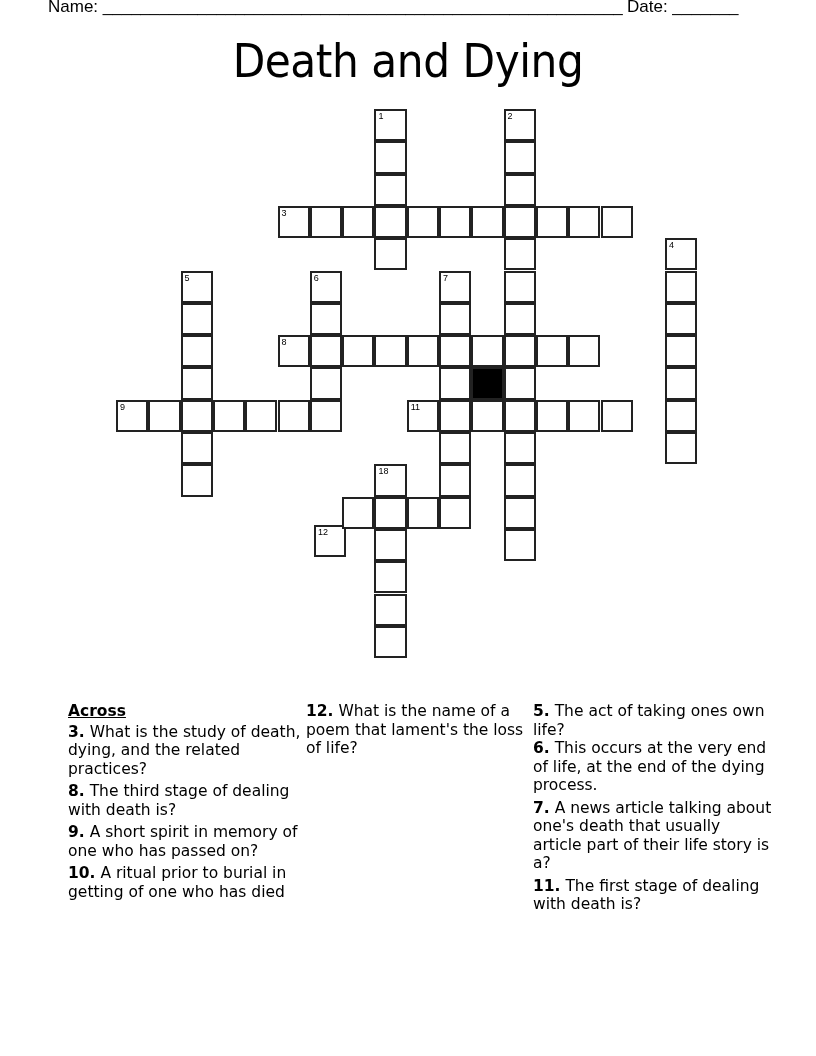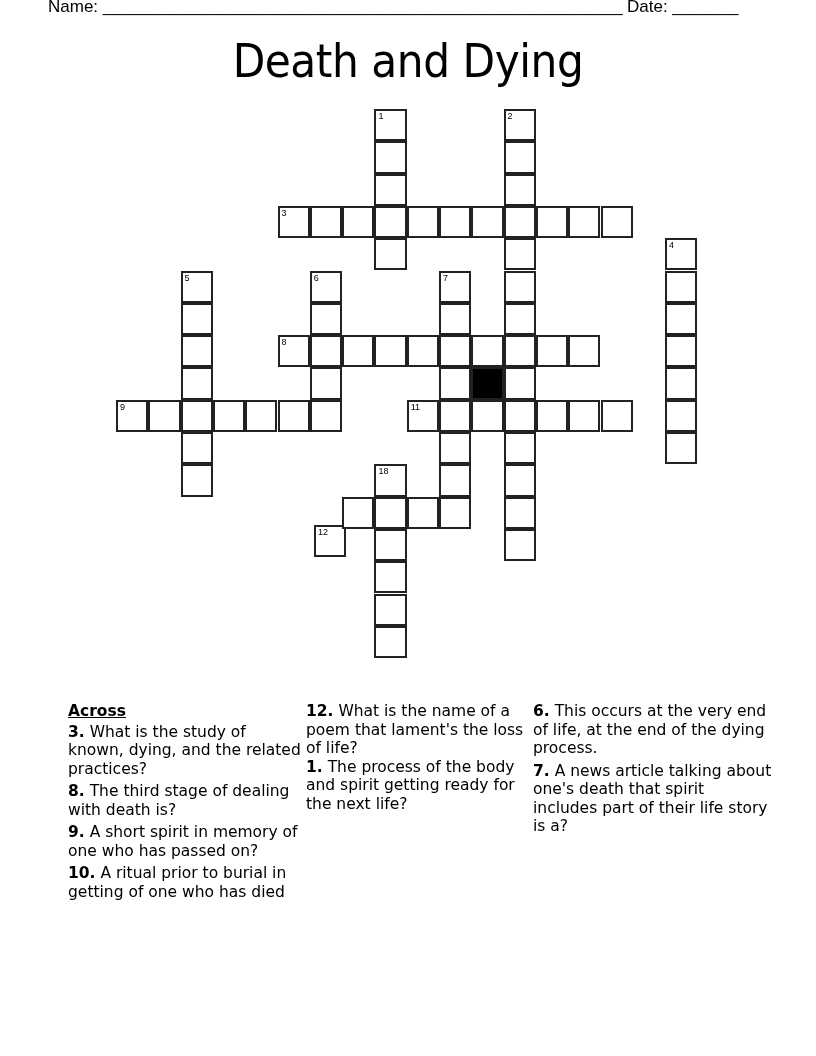--- a/index.html
+++ b/index.html
@@ -134,27 +134,28 @@
     <div class="cell" style="left: 198px; top: 387.6px; margin-top: 27px;">
       <span class="num">12</span>
     </div>
     <div class="cell" style="left: 226.1px; top: 387.6px;"></div>
     <div class="cell" style="left: 290.7px; top: 387.6px;"></div>
     <div class="cell black" style="left: 355.3px; top: 258.4px;"></div>
   </div>
 
 <div class="clues col1">
   <div class="clue-head">Across</div>
-  <div class="clue"><b>3.</b> <span>What is the study of known, dying, and the related practices?</span></div>
+  <div class="clue"><b>3.</b> <span>What is the study of death, dying, and the related practices?</span></div>
   <div class="clue"><b>8.</b> <span>The third stage of dealing with death is?</span></div>
   <div class="clue"><b>9.</b> <span>A short spirit in memory of one who has passed on?</span></div>
   <div class="clue"><b>10.</b> <span>A ritual prior to burial in getting of one who has died</span></div>
 </div>
 
 <div class="clues col2">
   <div class="clue" style="margin-bottom:0"><b>12.</b> <span>What is the name of a poem that lament's the loss of life?</span></div>
-  <div class="clue"><b>1.</b> <span>The process of the body and spirit getting ready for the next life?</span></div>
 </div>
 
 <div class="clues col3">
+  <div class="clue" style="margin-bottom:0"><b>5.</b> <span>The act of taking ones own life?</span></div>
   <div class="clue"><b>6.</b> <span>This occurs at the very end of life, at the end of the dying process.</span></div>
-  <div class="clue"><b>7.</b> <span>A news article talking about one's death that spirit includes part of their life story is a?</span></div>
+  <div class="clue"><b>7.</b> <span>A news article talking about one's death that usually article part of their life story is a?</span></div>
+  <div class="clue"><b>11.</b> <span>The first stage of dealing with death is?</span></div>
 </div>
 
 </body></html>

